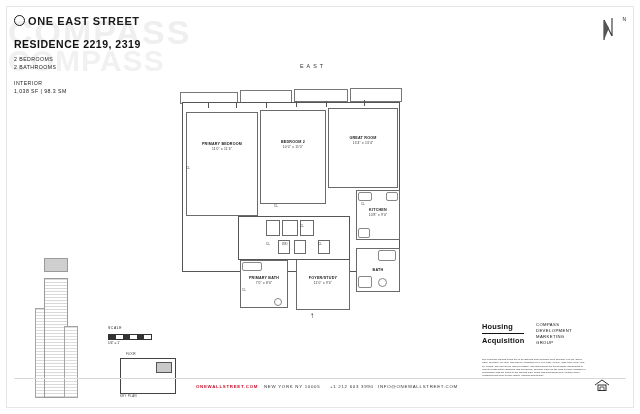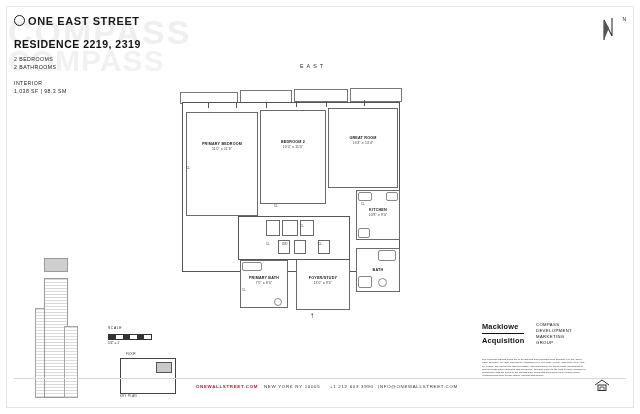--- a/index.html
+++ b/index.html
@@ -221,21 +221,21 @@
     <div class="kp-ruler"></div>
     <div class="kp-note">1/4" = 1'</div>
     <div class="kp-key">FLOOR</div>
     <div class="kp-box">
       <div class="unit"></div>
     </div>
     <div class="kp-lab">KEY PLAN</div>
   </div>
 
   <div class="mp">
-    <span>Macklowe</span>
+    <span>Housing</span>
     <span class="bar"></span>
     <span>Acquisition</span>
   </div>
   <div class="cg" style="white-space:pre-line;">COMPASS
 DEVELOPMENT
 MARKETING
 GROUP</div>
 
   <div class="legal">The complete offering terms are in an Offering Plan available from Sponsor. File No. CD17-0296. Sponsor: WF One Wall Street Acquisition LLC, 767 Fifth Avenue, 31st Floor, New York, NY 10153. The unit layout, square footage, and dimensions are approximate and subject to normal construction variances and tolerances. Sponsor reserves the right to make changes in accordance with the terms of the offering plan. Plans and dimensions may contain minor variations from floor to floor. Equal Housing Opportunity.</div>
 

